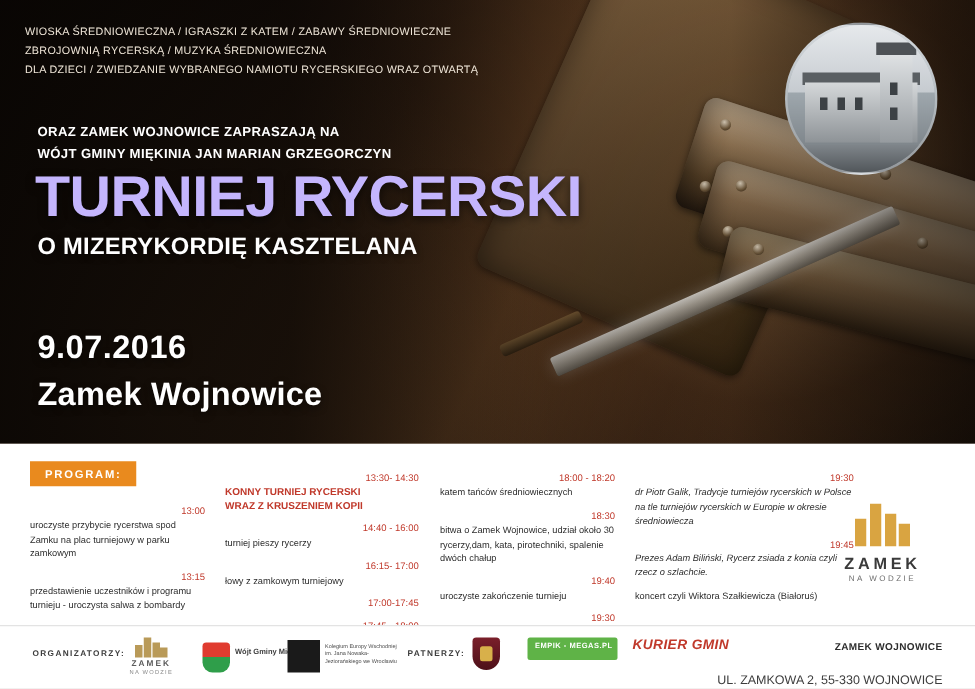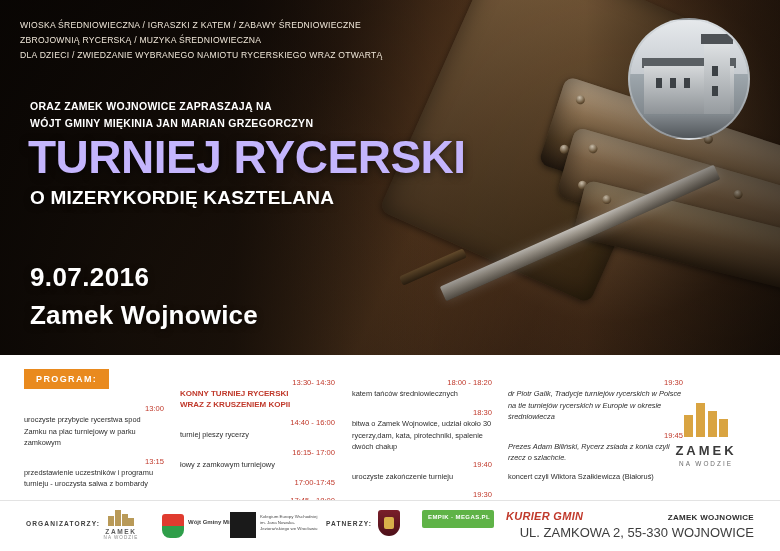--- a/index.html
+++ b/index.html
@@ -174,21 +174,21 @@
     background:#d8b04a;border-radius:2px;}
   .lg-empik{left:422px;width:76px;}
   .empik-pill{width:72px;height:18px;background:#5fb347;border-radius:2px;position:relative;}
   .empik-pill span{position:absolute;left:6px;top:4px;color:#fff;font-size:6px;font-weight:bold;letter-spacing:.4px;}
   .lg-kurier{left:506px;width:80px;}
   .kurier-txt{color:#c0392b;font-size:11px;font-weight:bold;font-style:italic;letter-spacing:.3px;}
   .f-right{
     position:absolute;right:26px;top:12px;text-align:right;
   }
   .f-right .l1{font-size:8px;font-weight:bold;color:#2d2d2d;letter-spacing:.3px;}
-  .f-right .l2{font-size:13px;color:#3d3d3d;margin-top:3px;}
+  .f-right .l2{font-size:10px;color:#3d3d3d;margin-top:17px;}
   .f-right .l3{font-size:10px;color:#3d3d3d;margin-top:10px;}
 </style>
 </head>
 <body>
 
 <div class="poster">
 
   <div class="hero">
     <div class="hero-bg"></div>
 

